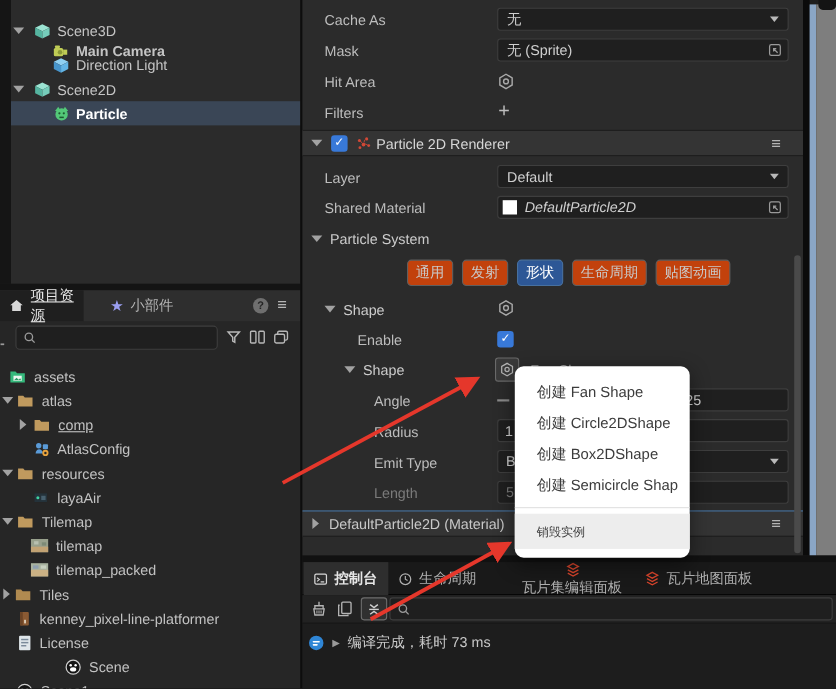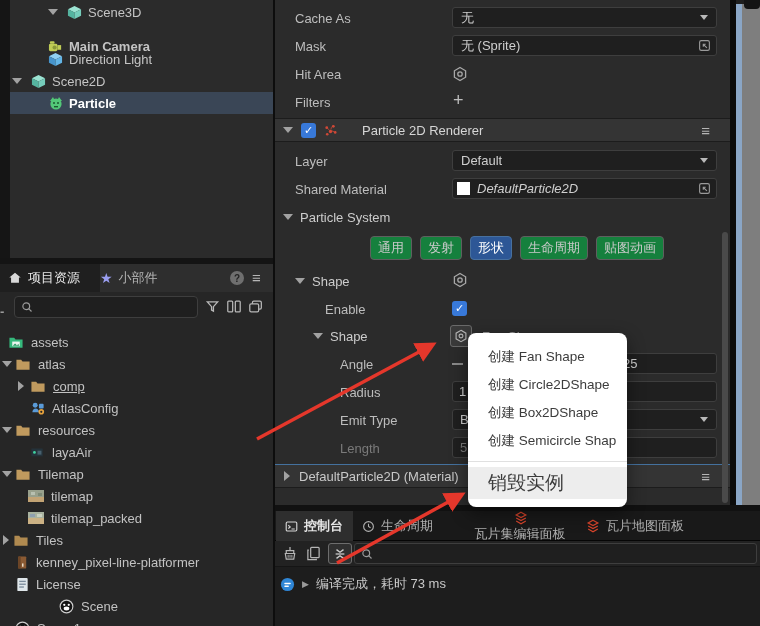--- a/index.html
+++ b/index.html
@@ -11,40 +11,40 @@
   .dim{color:#7a7a7a;}
   .ibox{position:absolute;height:21px;background:#1f1f1f;border:1px solid #3e3e3e;border-radius:3px;
         display:flex;align-items:center;color:#cfcfcf;box-sizing:border-box;overflow:hidden;}
   .caret{width:0;height:0;border-left:4px solid transparent;border-right:4px solid transparent;border-top:5px solid #b9b9b9;}
   .tri-d{width:0;height:0;border-left:5px solid transparent;border-right:5px solid transparent;border-top:6px solid #a2a2a2;}
   .tri-r{width:0;height:0;border-top:5px solid transparent;border-bottom:5px solid transparent;border-left:6px solid #a2a2a2;}
   .hdr{position:absolute;left:275px;width:455px;height:24px;background:#343434;display:flex;align-items:center;
        border-top:1px solid #1c1c1c;border-bottom:1px solid #1c1c1c;box-sizing:border-box;}
   .checkbox{width:15px;height:15px;background:#3879d9;border-radius:3px;color:#fff;font-size:11px;font-weight:bold;
             display:flex;align-items:center;justify-content:center;line-height:1;}
-  .tabbtn{height:22px;padding:0 7px;border:1px solid #5f5f5f;border-radius:4px;background:#15803d;color:#c9c9c9;
+  .tabbtn{height:22px;padding:0 7px;border:1px solid #5f5f5f;border-radius:4px;background:#c2410c;color:#c9c9c9;
           display:flex;align-items:center;font-size:13px;}
   .tabbtn.active{background:#2d5796;border-color:#47709f;color:#fff;}
   .hamb{color:#b5b5b5;font-size:15px;line-height:1;}
   .trow{position:absolute;height:22px;display:flex;align-items:center;white-space:nowrap;color:#c2c2c2;}
   .popup{position:absolute;left:468px;top:333px;width:159px;height:174px;background:#ffffff;border-radius:8px;
          box-shadow:0 6px 18px rgba(0,0,0,0.45);z-index:60;color:#3c3c3c;}
   .popup .pitem{position:absolute;left:20px;height:24px;display:flex;align-items:center;font-size:13.5px;}
   .ctab{position:absolute;top:0;height:30px;display:flex;align-items:center;color:#b0b0b0;}
   svg{display:block;}
 </style>
 </head>
 <body>
 
 <div class="stage">
 
   <div class="abs" style="left:0;top:0;width:273px;height:258px;background:#2b2b2b;">
     <div class="abs" style="left:0;top:0;width:10px;height:258px;background:#151515;"></div>
 
-    <div class="row" style="left:0;top:1px;width:230px;margin-left:36px;">
+    <div class="row" style="left:0;top:17px;width:230px;">
       <span class="tri-d" style="margin-left:12px;"></span>
       <span style="margin-left:9px;">
         <svg width="15" height="15" viewBox="0 0 16 16">
             <path d="M8 1 15 4.5 8 8 1 4.5Z" fill="#9be3d2"></path>
             <path d="M1 4.5 8 8v7L1 11.5Z" fill="#55b4a0"></path>
             <path d="M15 4.5 8 8v7l7-3.5Z" fill="#76cdbb"></path>
           </svg>
       </span>
       <span style="margin-left:6px;">Scene3D</span>
     </div>
@@ -97,21 +97,21 @@
       </span>
       <span style="margin-left:5px;color:#ffffff;font-weight:bold;">Particle</span>
     </div>
   </div>
 
   <div class="abs" style="left:0;top:258px;width:273px;height:6px;background:#141414;"></div>
 
   <div class="abs" style="left:0;top:264px;width:273px;height:362px;background:#262626;">
 
     <div class="abs" style="left:0;top:0;width:273px;height:28px;background:#2e2e2e;">
-      <div class="abs" style="left:0;top:0;width:100px;height:28px;background:#1f1f1f;display:flex;align-items:center;color:#e8e8e8;">
+      <div class="abs" style="left:0;top:0;width:76px;height:28px;background:#1f1f1f;display:flex;align-items:center;color:#e8e8e8;text-decoration:underline;">
         <span style="margin-left:8px;">
           <svg width="14" height="14" viewBox="0 0 16 16">
               <path d="M8 2 14.5 7.5H12.5V13.5H3.5V7.5H1.5Z" fill="#d8d8d8"></path>
             </svg>
         </span>
         <span style="margin-left:6px;">项目资源</span>
       </div>
       <div class="abs" style="left:92px;top:0;width:66px;height:28px;display:flex;align-items:center;color:#b5b5b5;">
         <span style="margin-left:8px;color:#9a9ef0;font-size:14px;line-height:1;">★</span>
         <span style="margin-left:6px;">小部件</span>
@@ -350,21 +350,21 @@
       <span style="margin-left:7px;">
         <svg width="15" height="15" viewBox="0 0 16 16">
             <circle cx="4" cy="5" r="1.5" fill="#d14836"></circle>
             <circle cx="11" cy="3.5" r="1.5" fill="#d14836"></circle>
             <circle cx="8" cy="9" r="1.8" fill="#d14836"></circle>
             <circle cx="13" cy="10" r="1.4" fill="#d14836"></circle>
             <circle cx="4.5" cy="12" r="1.4" fill="#d14836"></circle>
             <path d="M5 5.6 7 8M9.5 8.3l2.5 1.2M9 4.4 8.5 7" stroke="#d14836" stroke-width="0.8"></path>
           </svg>
       </span>
-      <span style="margin-left:24px;color:#d6d6d6;">Particle 2D Renderer</span>
+      <span style="margin-left:4px;color:#d6d6d6;">Particle 2D Renderer</span>
       <span class="hamb" style="position:absolute;right:20px;">≡</span>
     </div>
 
     <div class="row" style="left:20px;top:150px;">
         <span class="lbl">Layer</span>
       </div>
     <div class="ibox" style="left:177px;top:150px;width:265px;">
       <span style="margin-left:8px;">Default</span>
       <span class="caret" style="position:absolute;right:8px;"></span>
     </div>
@@ -543,21 +543,21 @@
     </div>
   </div>
 
   <div class="popup">
     <div class="pitem" style="top:12px;">创建 Fan Shape</div>
     <div class="pitem" style="top:40px;">创建 Circle2DShape</div>
     <div class="pitem" style="top:68px;">创建 Box2DShape</div>
     <div class="pitem" style="top:96px;">创建 Semicircle Shap</div>
     <div class="abs" style="left:0;top:128px;width:159px;height:1px;background:#e0e0e0;"></div>
     <div class="abs" style="left:0;top:134px;width:159px;height:32px;background:#ededed;display:flex;align-items:center;">
-      <span style="margin-left:20px;font-size:19px;">销毁实例</span>
+      <span style="margin-left:20px;font-size:11px;">销毁实例</span>
     </div>
   </div>
 
   <svg class="abs" style="left:0;top:0;z-index:70;pointer-events:none;" width="760" height="626" viewBox="0 0 760 626">
     <defs>
       <marker id="ah" markerWidth="7" markerHeight="7" refX="4.5" refY="3" orient="auto">
         <path d="M0 0 L6 3 L0 6 Z" fill="#e5372b"></path>
       </marker>
     </defs>
     <line x1="257" y1="439" x2="432" y2="345" stroke="#e5372b" stroke-width="3.5" marker-end="url(#ah)"></line>

